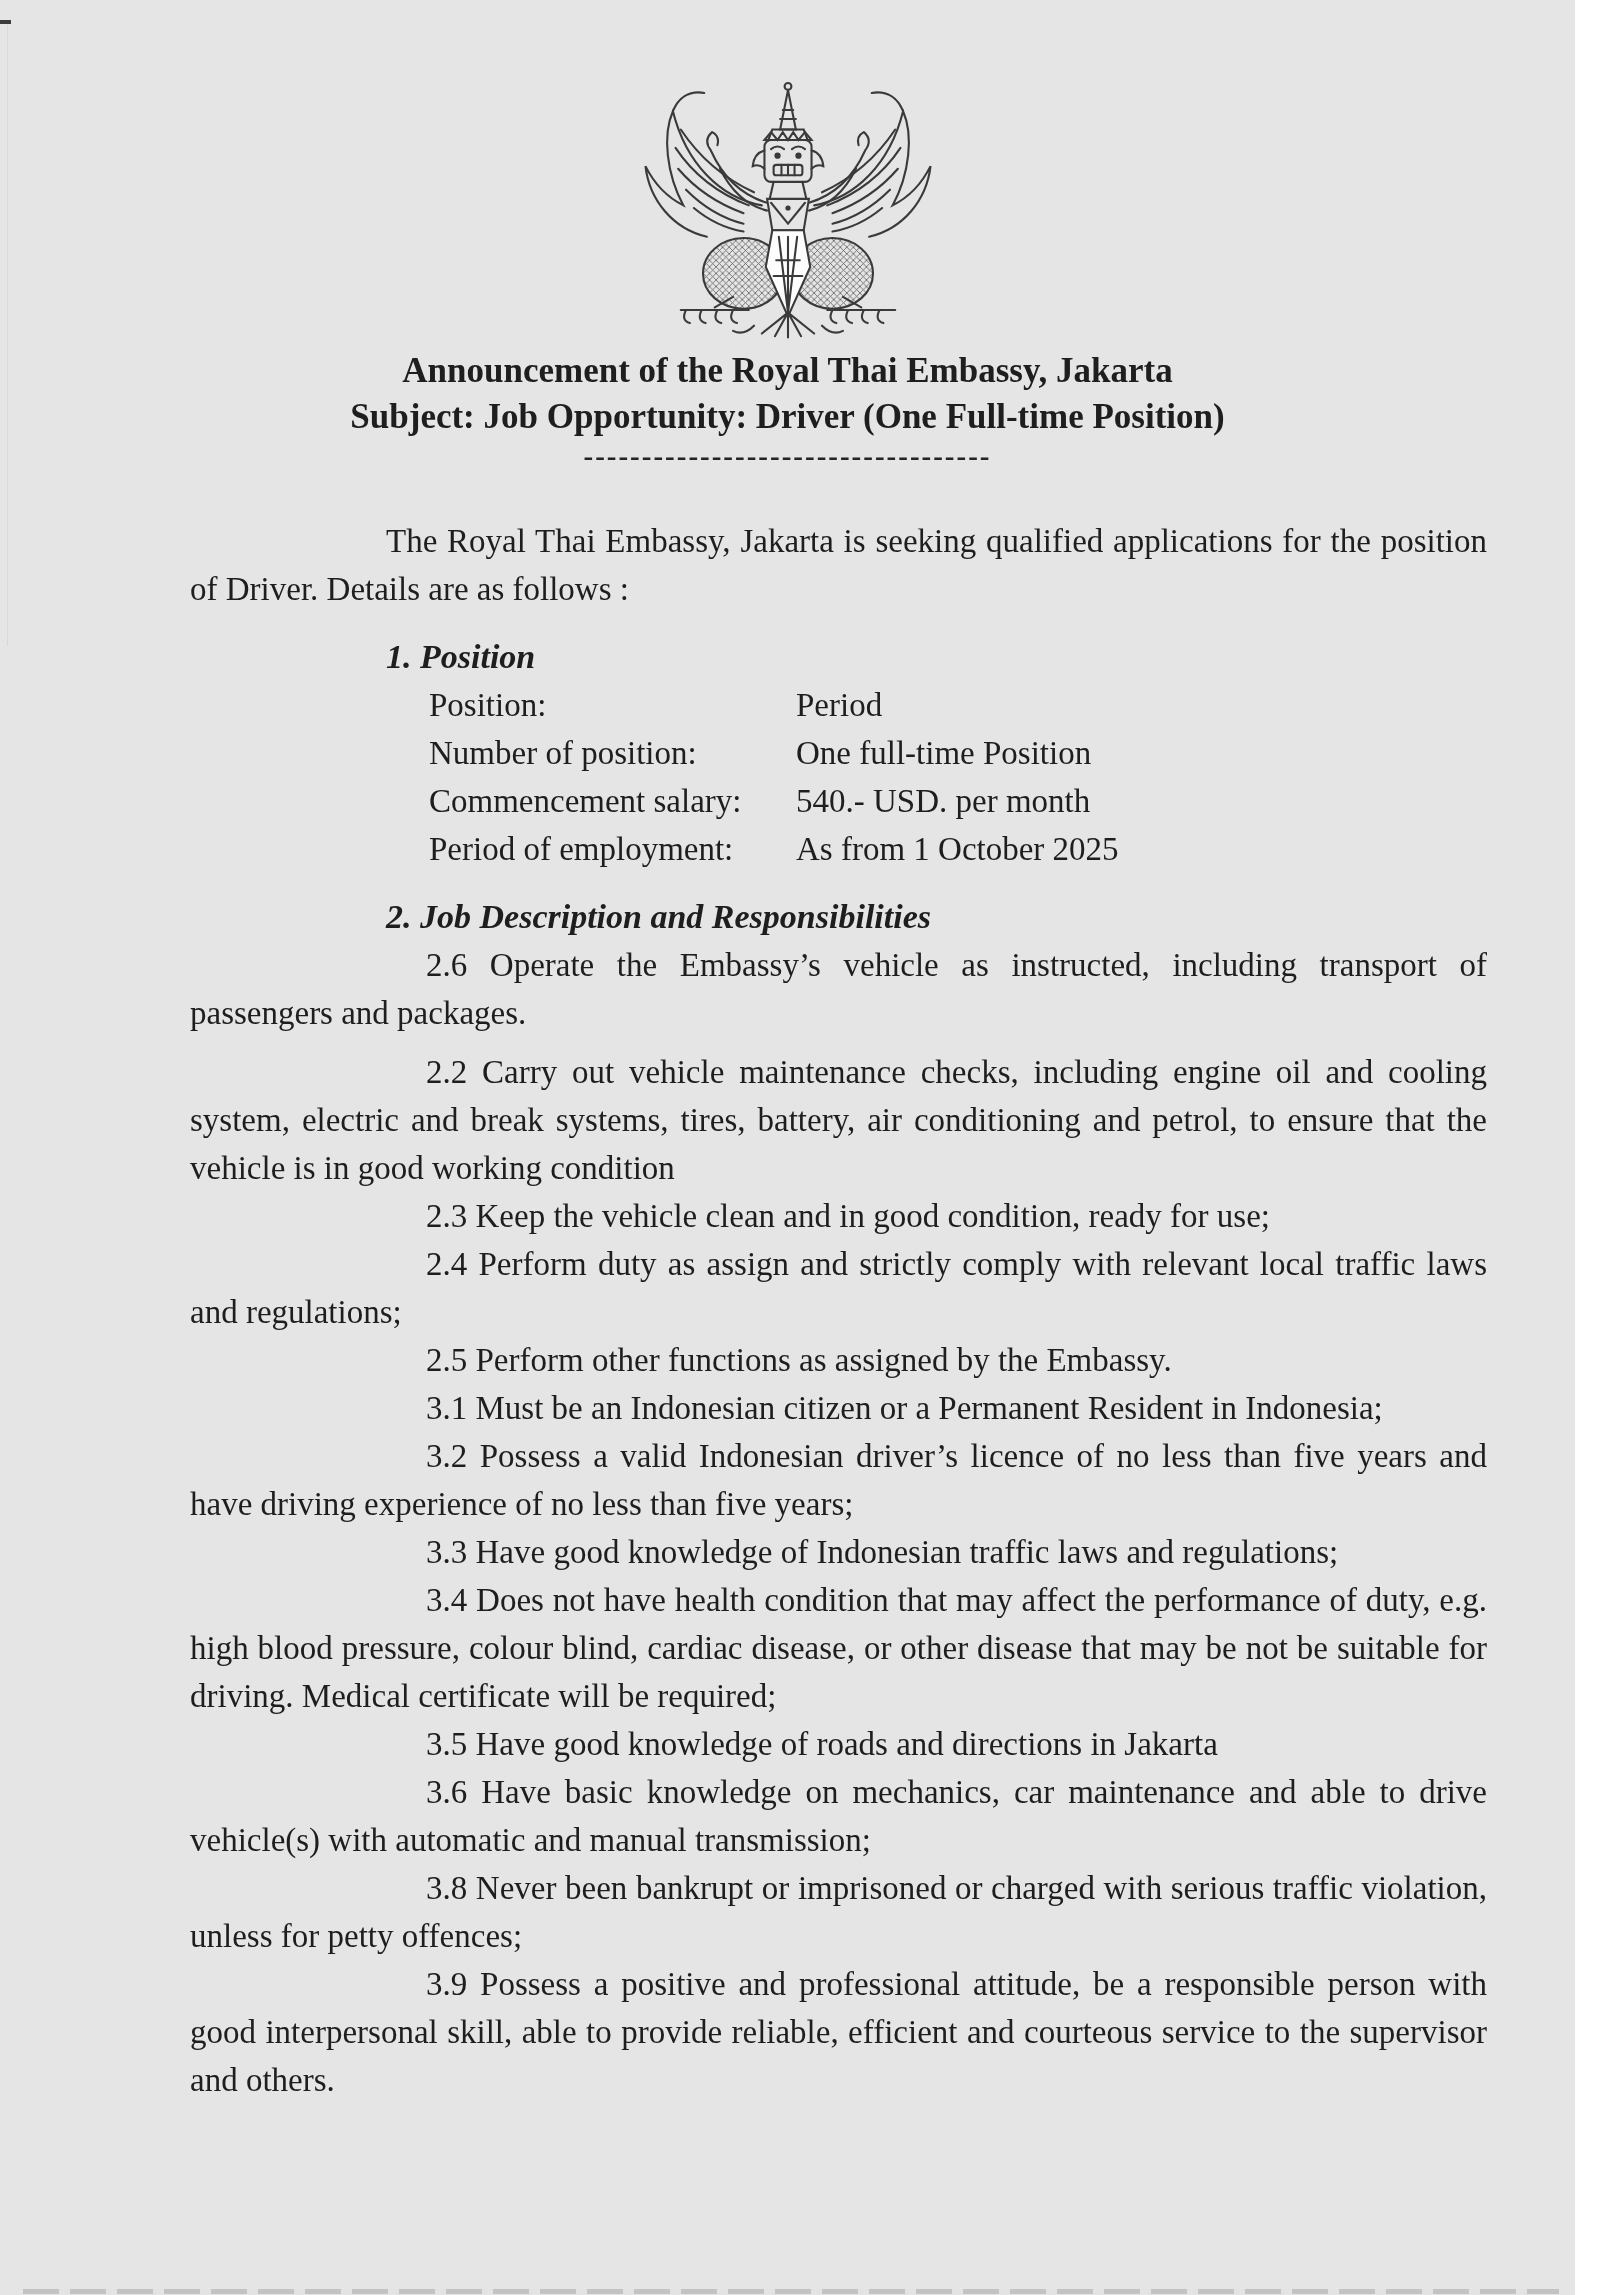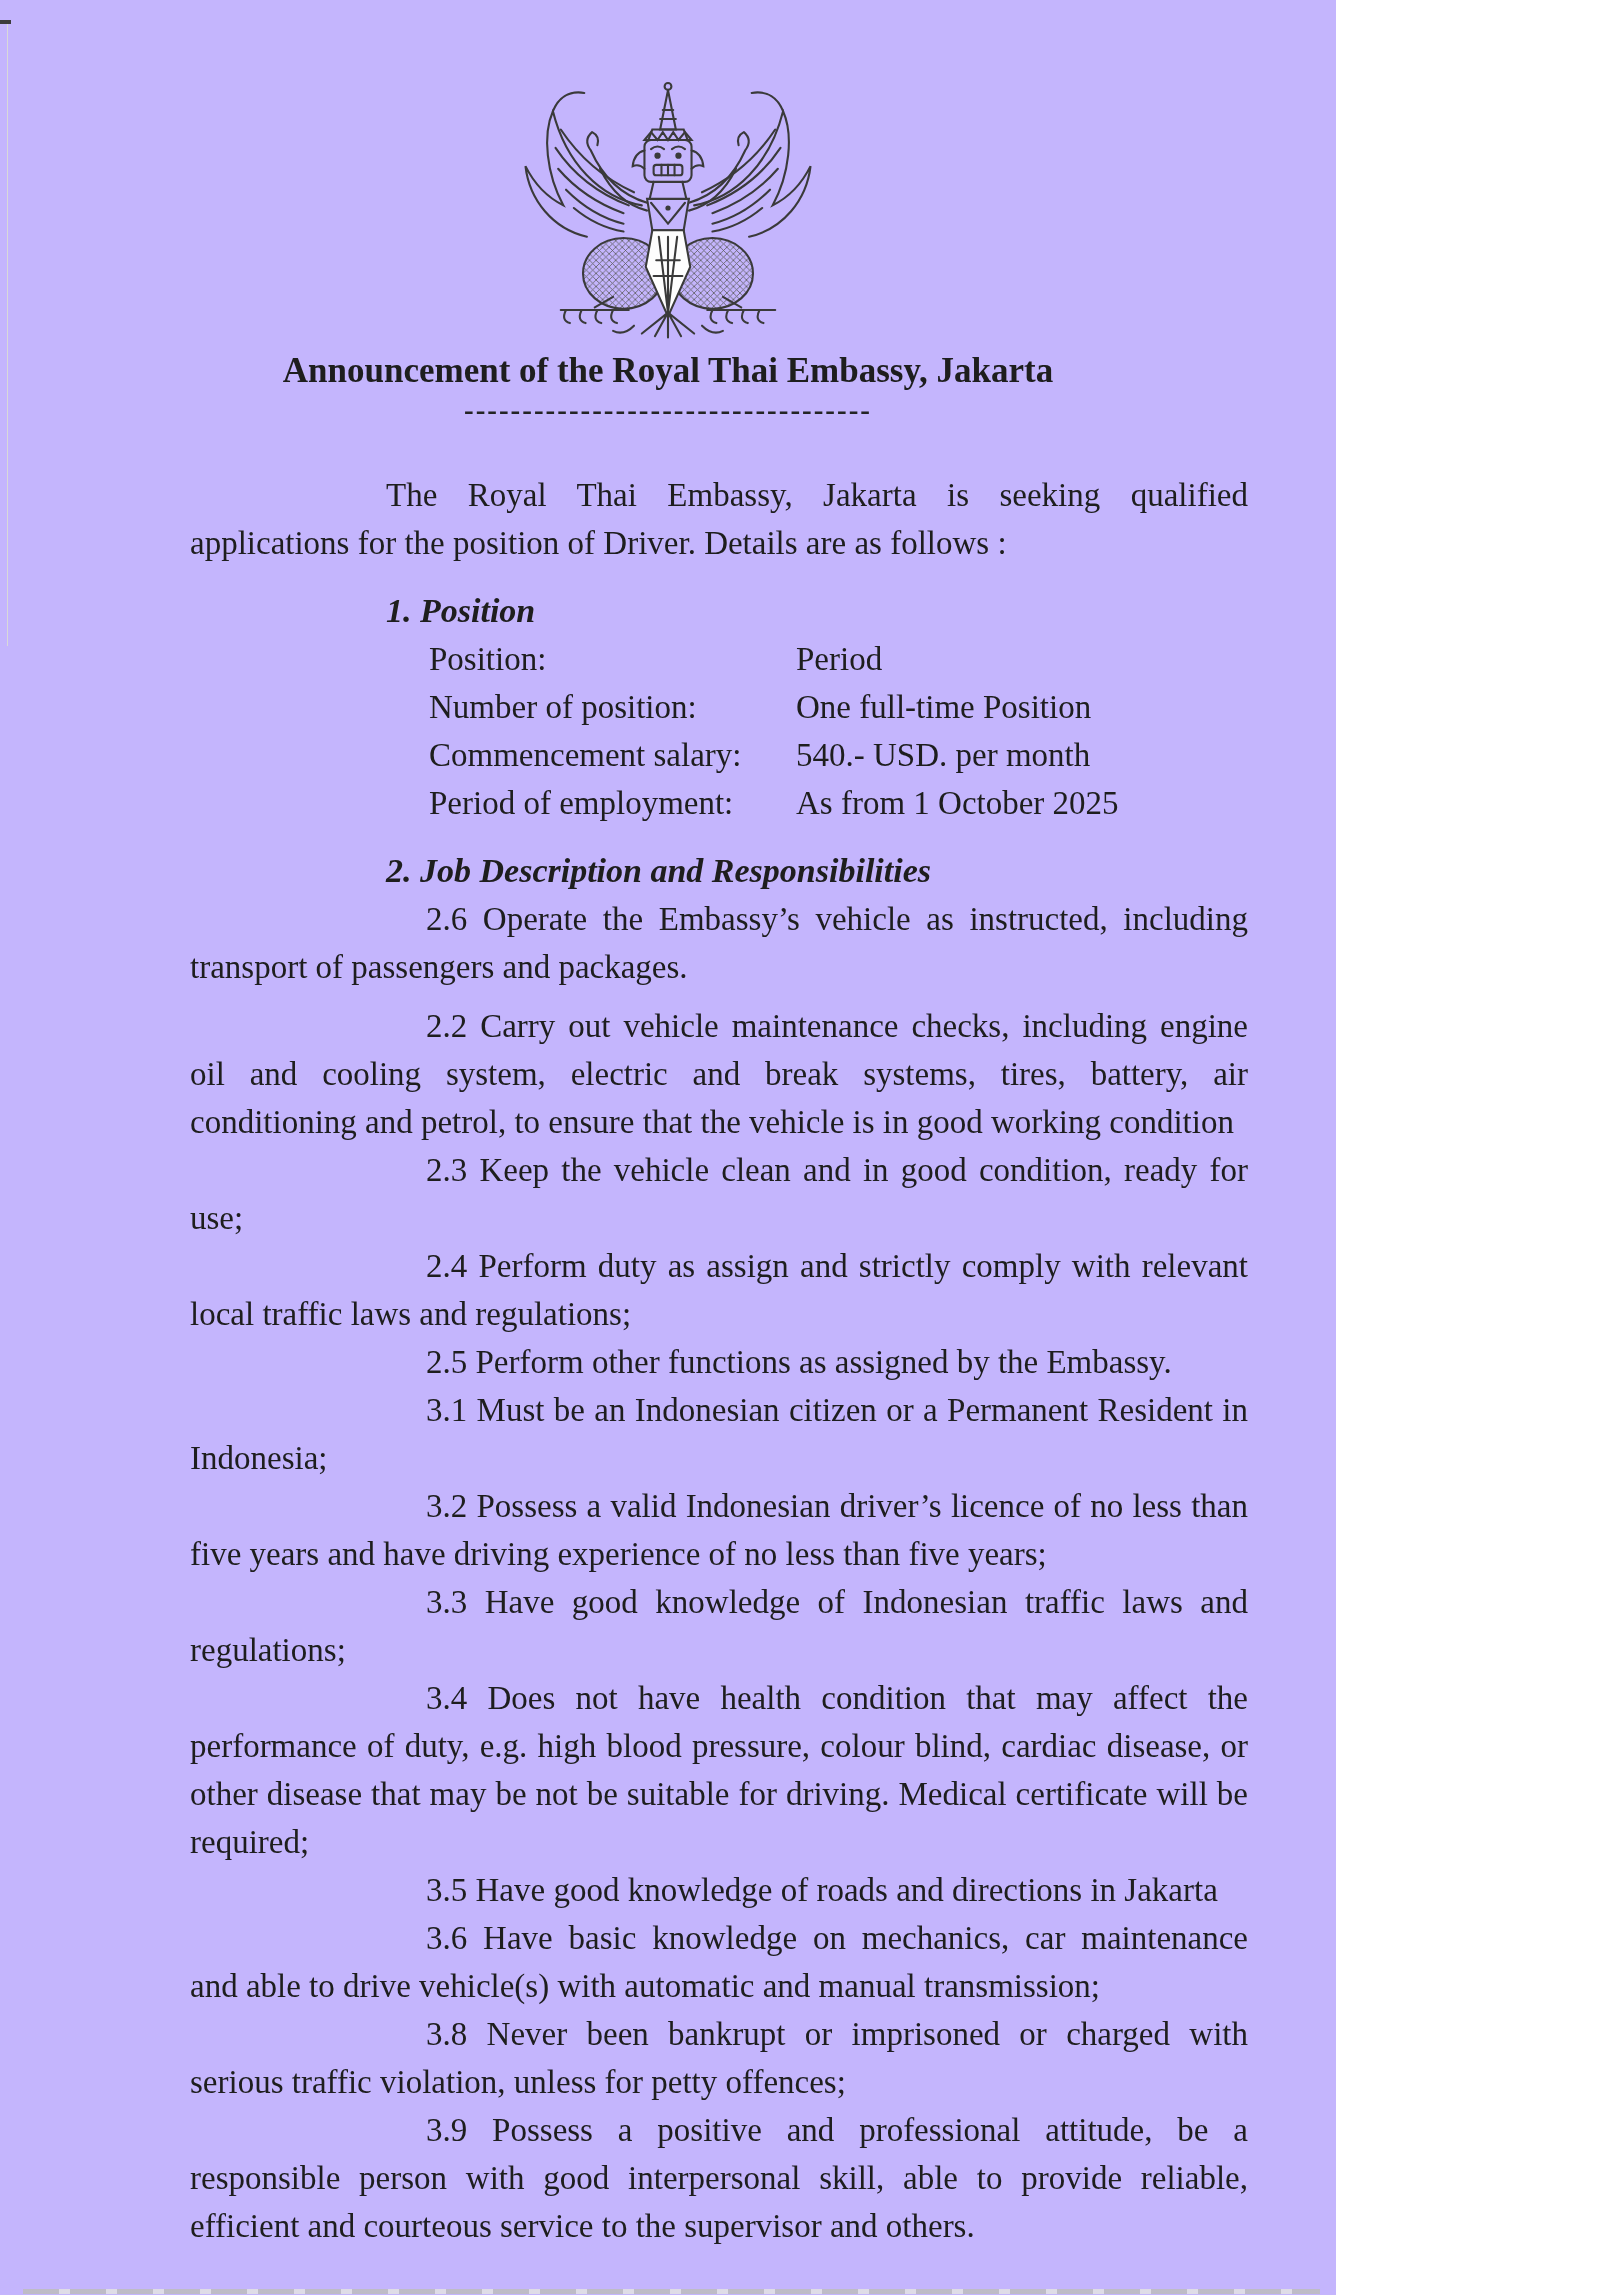--- a/index.html
+++ b/index.html
@@ -1,20 +1,20 @@
 <!DOCTYPE html>
 <html style="font-size:10.5px"><head>
 <meta charset="utf-8">
 <style>
   html, body { margin: 0; padding: 0; background: #ffffff; }
   .page {
     position: relative;
-    width: 1336px;
+    width: 1575px;
     height: 2295px;
-    background: #c4b5fd;
+    background: #e5e5e5;
     font-family: "Liberation Serif", "DejaVu Serif", serif;
     color: #1e1e1e;
     overflow: hidden;
   }
   .content {
     padding: 0 88px 0 180px;
   }
   .emblem-wrap {
     width: 340px;
     height: 262px;
@@ -142,20 +142,21 @@
       <path d="M52,178 q-4,8 3,10 M64,178 q-4,8 3,10 M76,178 q-4,8 3,10 M88,178 q-4,8 3,10"></path>
       <path d="M164,178 q-4,8 3,10 M176,178 q-4,8 3,10 M188,178 q-4,8 3,10 M200,178 q-4,8 3,10"></path>
 
       <path d="M130,180 L110,196 M130,180 L120,198 M130,180 L130,199 M130,180 L140,198 M130,180 L150,196"></path>
       <path d="M104,190 q-8,8 -16,4 M156,190 q8,8 16,4"></path>
     </svg>
   </div>
 
   <div class="titles">
     <div class="title-line">Announcement of the Royal Thai Embassy, Jakarta</div>
+    <div class="title-line">Subject: Job Opportunity: Driver (One Full-time Position)</div>
     <div class="divider">-----------------------------------</div>
   </div>
 
   <div class="content body-text">
     <p class="para intro">The Royal Thai Embassy, Jakarta is seeking qualified applications for the position of Driver. Details are as follows :</p>
 
     <div class="sec-head">1. Position</div>
     <div class="field-row">
       <span class="field-label">Position:</span>
       <span class="field-value">Period</span>

